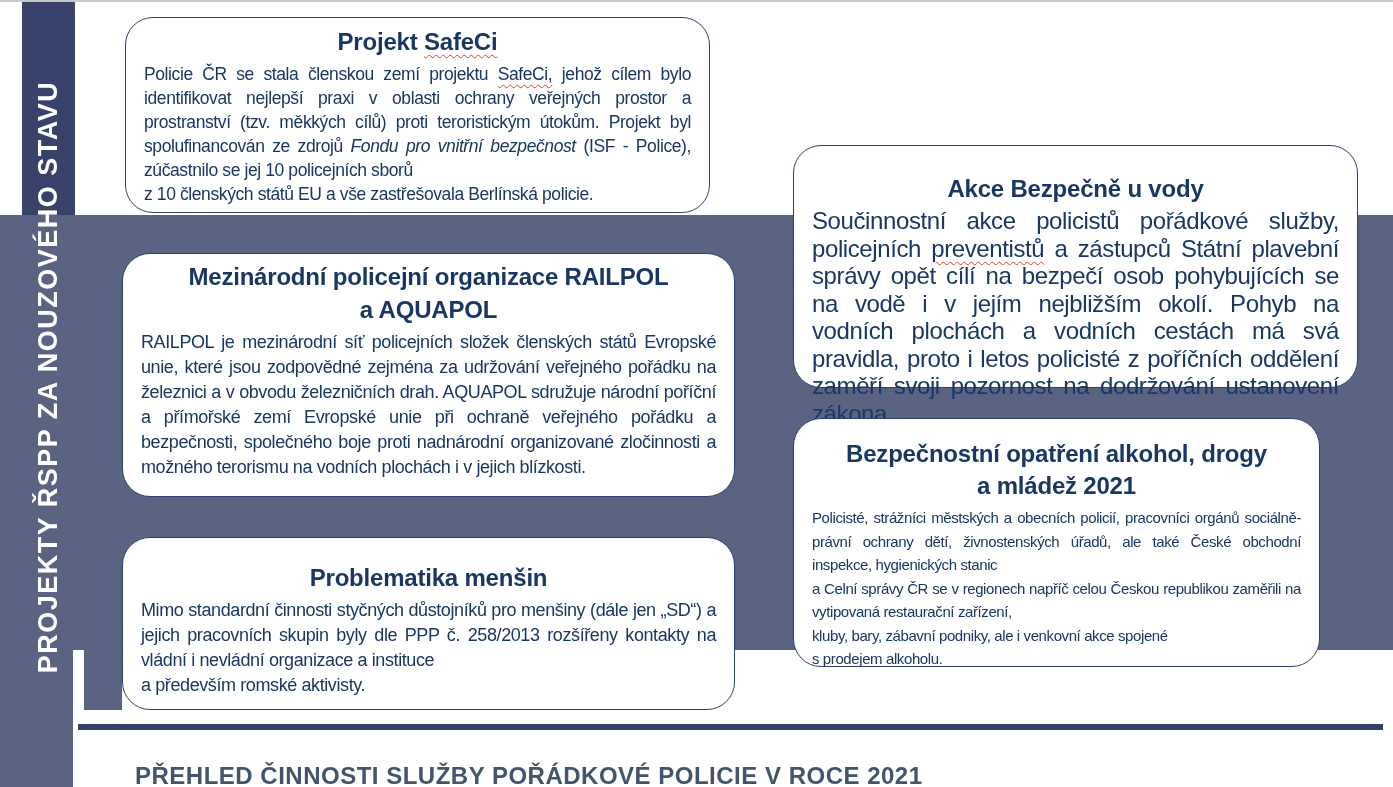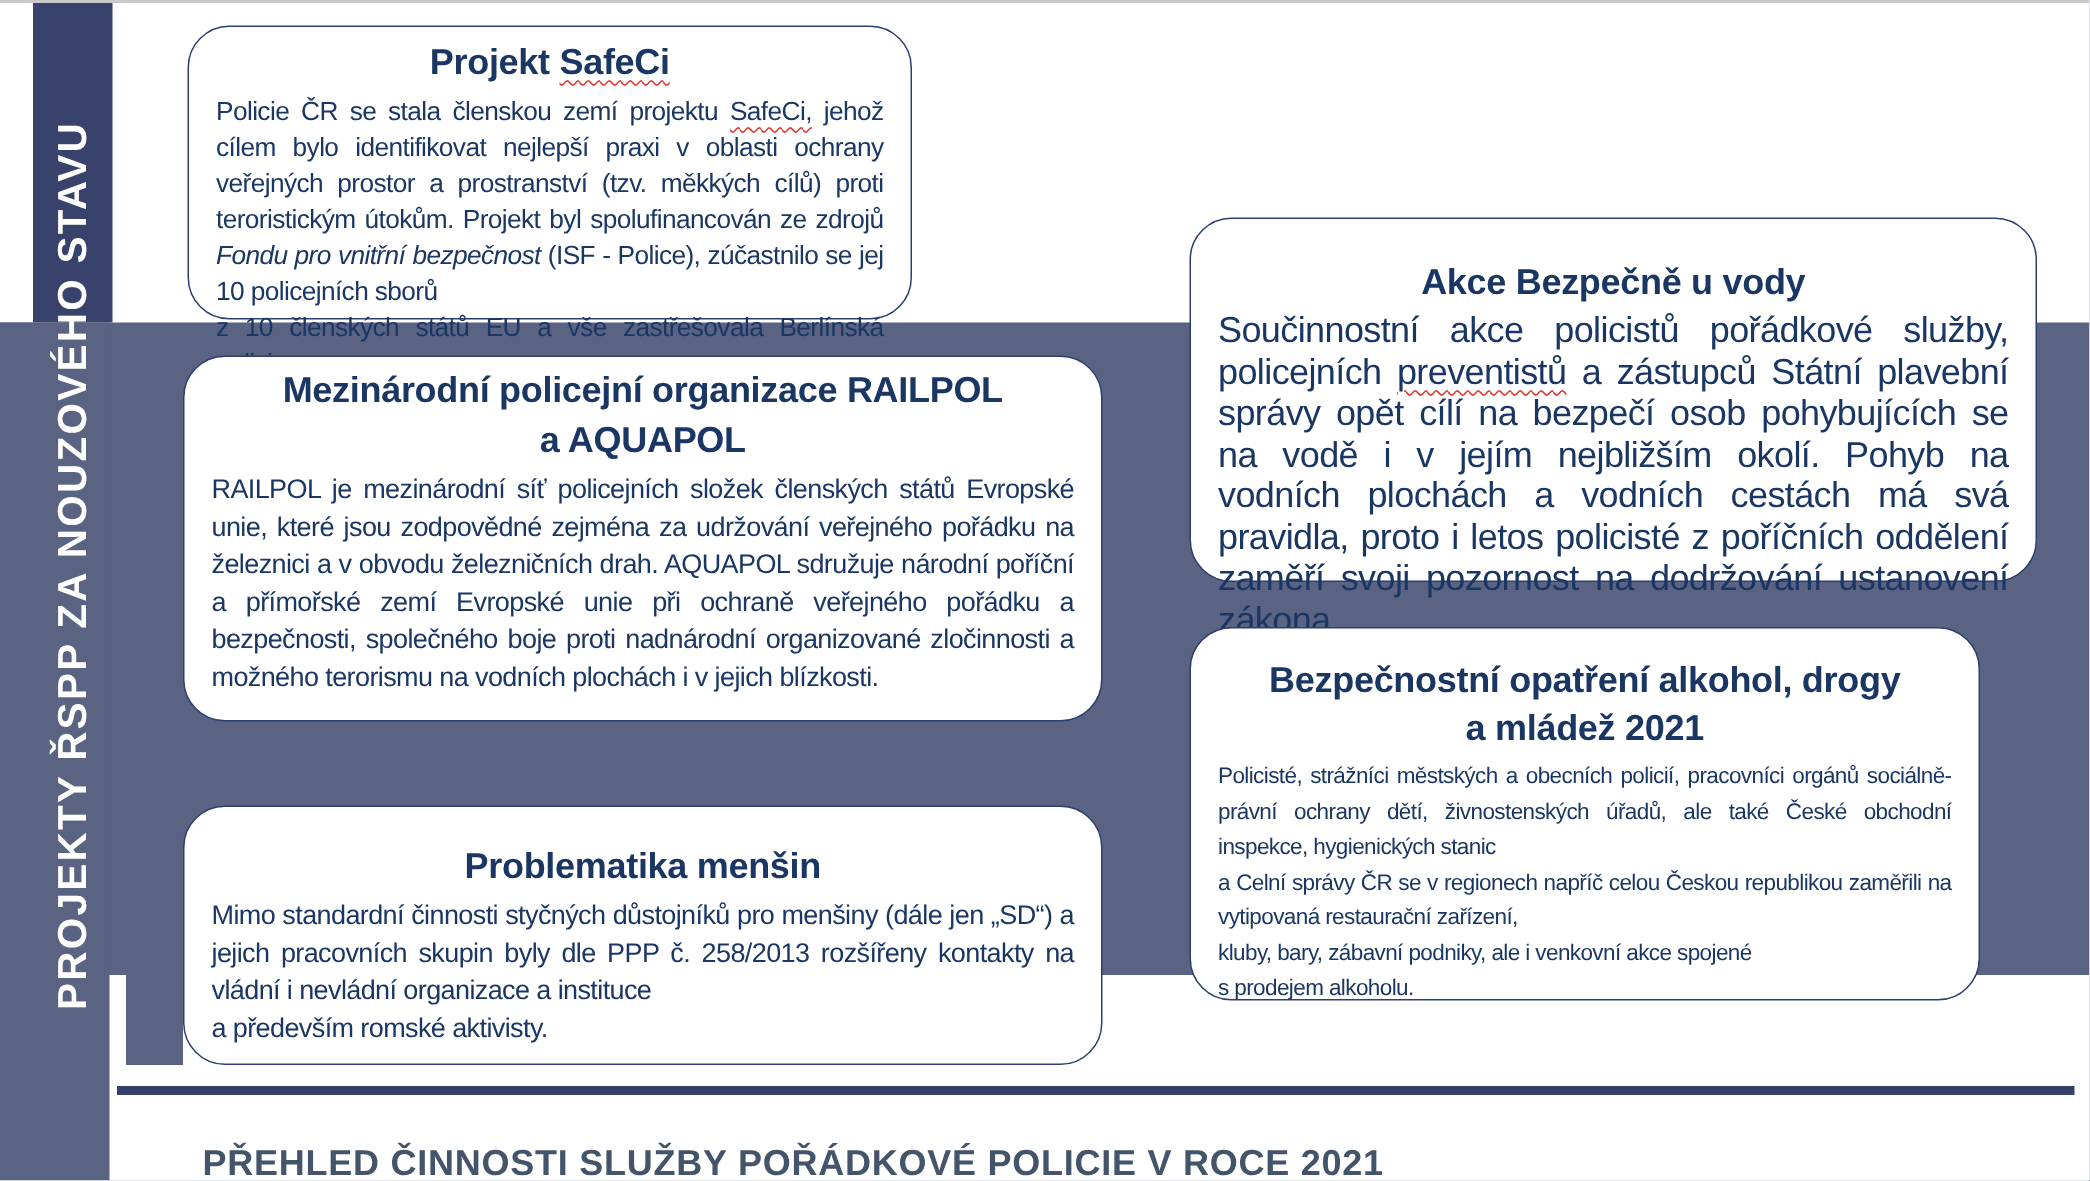--- a/index.html
+++ b/index.html
@@ -40,23 +40,23 @@
     letter-spacing:-0.4px;color:#1a3764;
   }
   .card em{font-style:italic;}
   .misspell{
     text-decoration-line:underline;
     text-decoration-style:wavy;
     text-decoration-color:#e03c31;
     text-decoration-thickness:1px;
     text-underline-offset:4px;
   }
-  .card-safeci{left:125px;top:17px;width:483px;height:196px;padding-top:8px;}
+  .card-safeci{left:125px;top:17px;width:585px;height:196px;padding-top:8px;}
   .card-safeci p{font-size:17.5px;line-height:24px;}
-  .card-railpol{left:122px;top:237px;width:613px;height:244px;padding-top:6px;}
+  .card-railpol{left:122px;top:253px;width:613px;height:244px;padding-top:6px;}
   .card-railpol h2{line-height:33px;}
   .card-railpol p{font-size:18px;line-height:25px;}
   .card-mensiny{left:122px;top:537px;width:613px;height:173px;padding-top:24px;}
   .card-mensiny p{font-size:18px;line-height:25px;}
   .card-voda{left:793px;top:145px;width:565px;height:243px;padding-top:27px;}
   .card-voda p{font-size:24px;line-height:27.5px;margin-top:2px;}
   .card-alkohol{left:793px;top:418px;width:527px;height:249px;padding-top:19px;}
   .card-alkohol h2{line-height:32px;}
   .card-alkohol p{font-size:15px;line-height:23.5px;}
 

